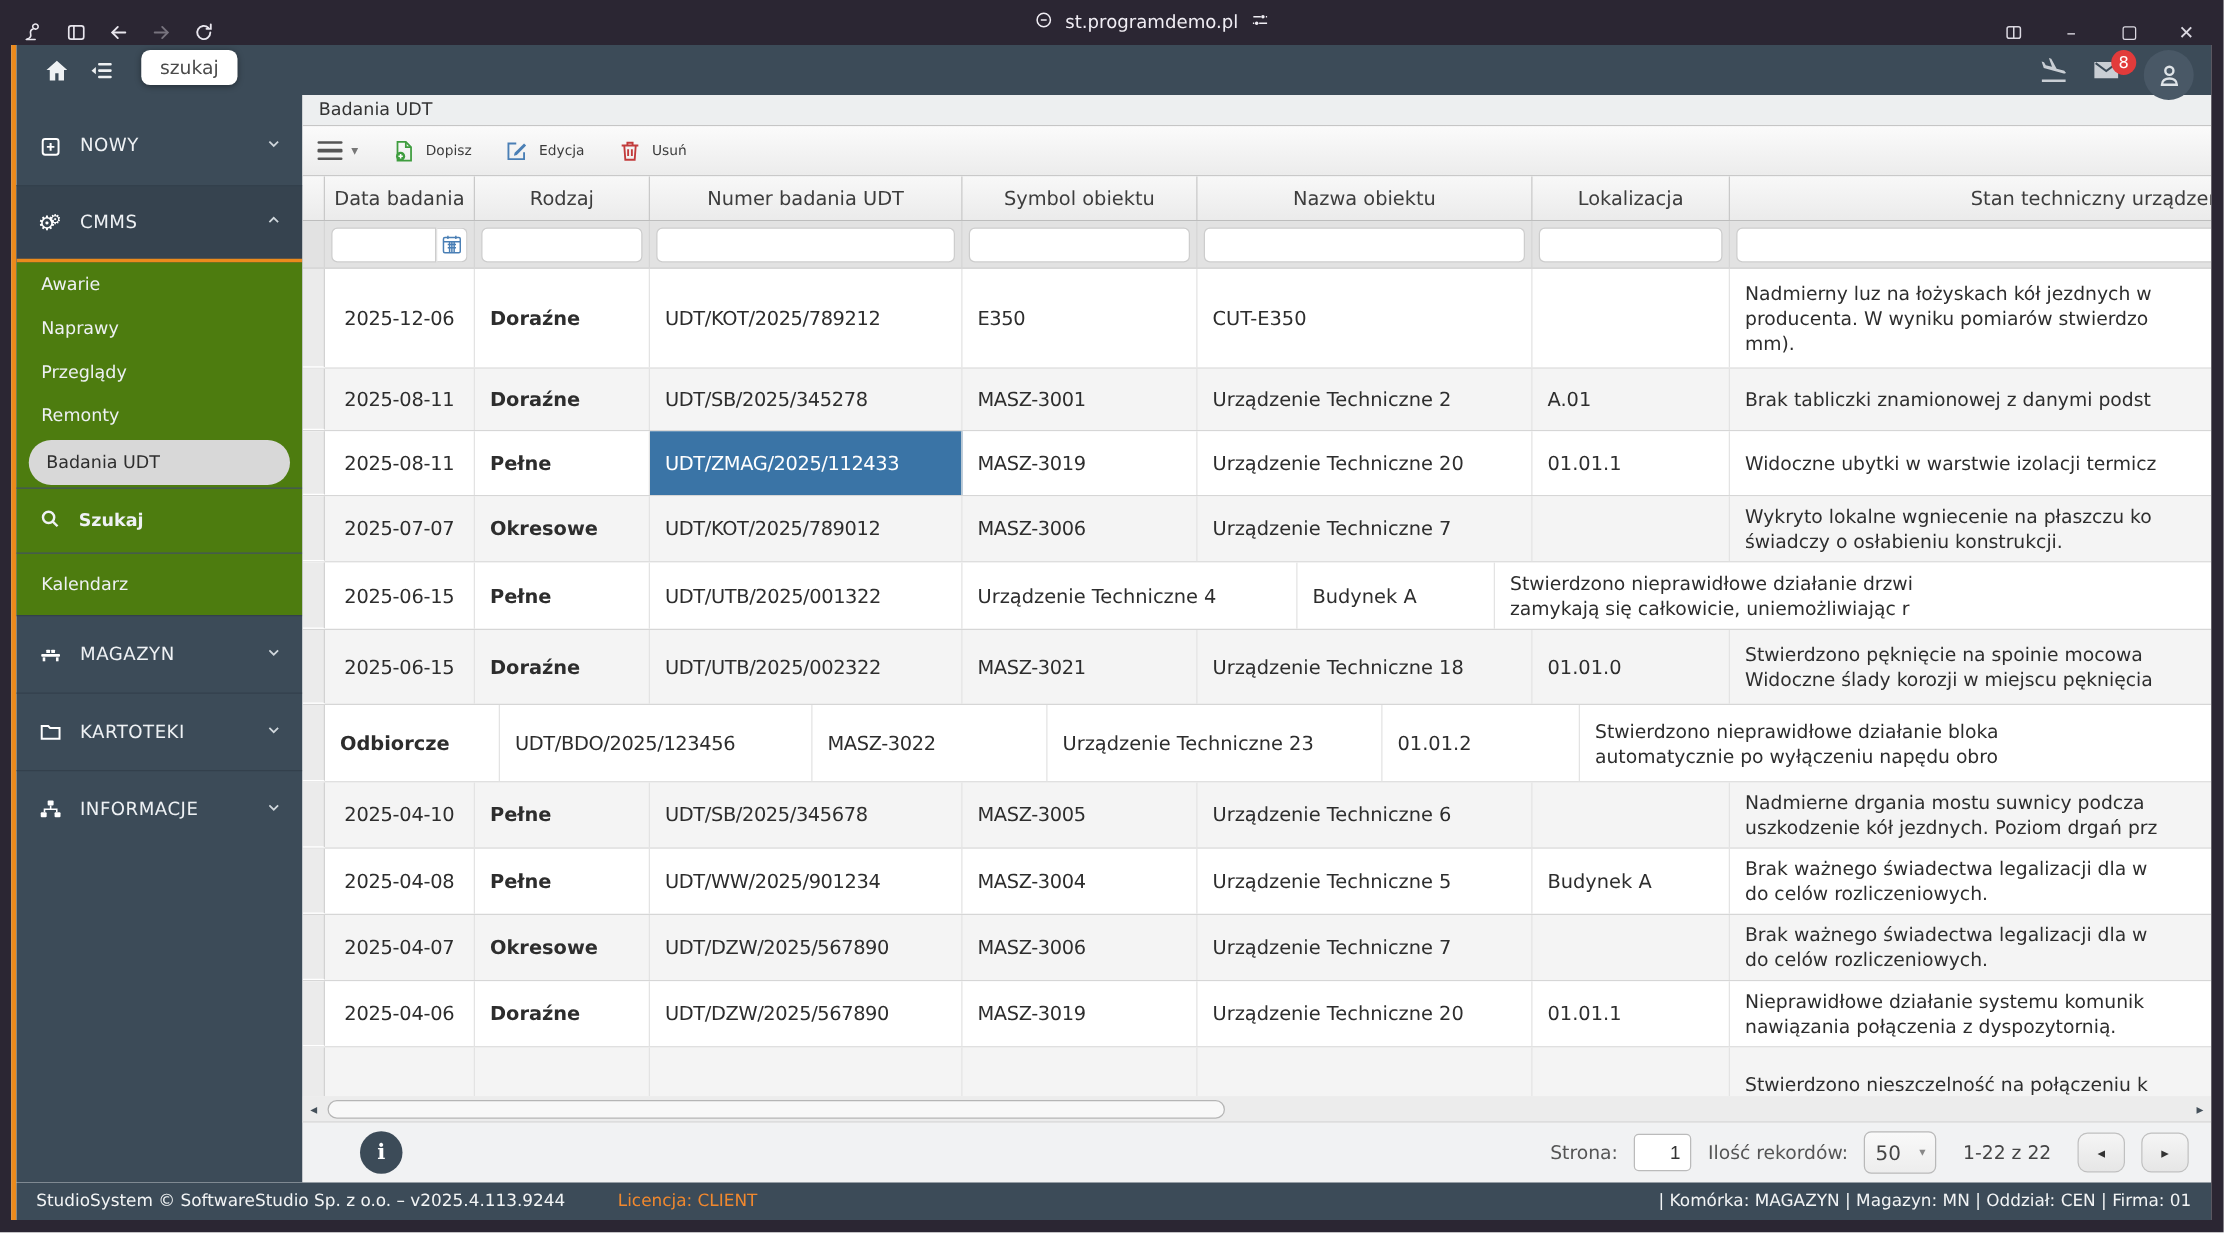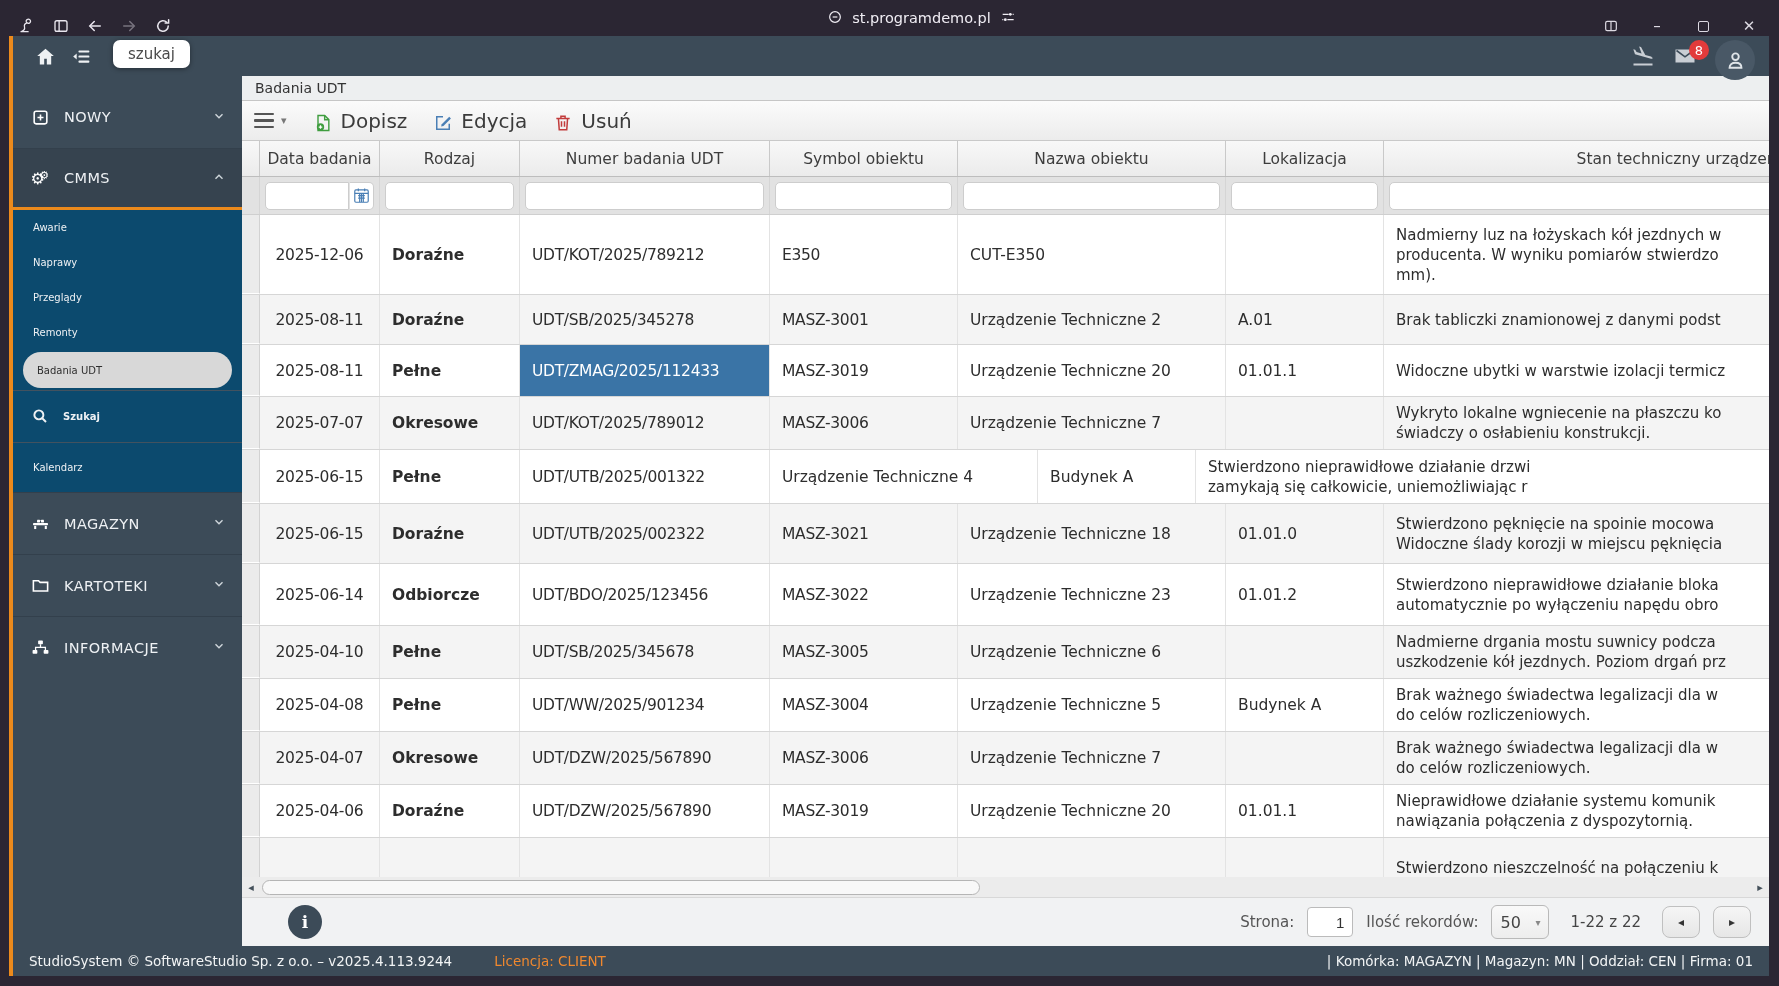--- a/index.html
+++ b/index.html
@@ -36,36 +36,36 @@
   
   .sidebar { width:229px; background:#3c4b58; color:#eef1f4; flex:0 0 auto; display:flex; flex-direction:column; overflow:hidden; }
   .nav-top { height:62px; display:flex; align-items:center; padding:0 16px; gap:13px; font-size:14.5px; letter-spacing:.4px; border-top:1px solid #33404c; cursor:default; }
   .nav-top:first-child { border-top:none; margin-top:10px; }
   .nav-top .nicon { width:22px; display:flex; justify-content:center; color:#fff; }
   .nav-top .nicon svg { width:19px; height:19px; }
   .nav-top .chev { margin-left:auto; color:#cfd6db; }
   .chev svg { width:14px; height:14px; }
   .nav-active { background:#36434f; border-bottom:3px solid #ec8a1c; }
   .gear1 { font-size:16px; } .gear2 { font-size:11px; margin-left:-6px; vertical-align:super; }
-  .submenu { background:#0c4a6e; font-size:10px; }
+  .submenu { background:#4d7c0f; font-size:14px; }
   .sub-item { padding:8px 20px; height:35px; display:flex; align-items:center; }
   .sub-pill { margin:2px 10px 2px 10px; height:36px; background:#d8d8d8; color:#2e2e2e; border-radius:18px; display:flex; align-items:center; padding:0 14px; }
   .sub-search { height:52px; display:flex; align-items:center; gap:14px; padding:0 18px; border-top:1px solid #43525f; font-weight:600; }
   .sub-search svg { width:18px; height:18px; }
   .sub-cal { height:50px; display:flex; align-items:center; padding:0 20px; border-top:1px solid #43525f; }
 
   
   .content { flex:1; display:flex; flex-direction:column; overflow:hidden; background:#f1f2f3; }
   .page-title { height:25px; background:#edeff0; border-bottom:1px solid #c6c6c6; font-size:14px; color:#333; display:flex; align-items:center; padding:0 13px; flex:0 0 auto; }
   .toolbar { height:40px; background:linear-gradient(#fbfbfb,#ececec); border-bottom:1px solid #c9c9c9; display:flex; align-items:center; padding:0 12px; gap:26px; flex:0 0 auto; }
   .burger { display:flex; align-items:center; gap:7px; color:#666; }
   .burger .bars { display:flex; flex-direction:column; gap:4px; }
   .burger .bars i { display:block; width:20px; height:2.4px; background:#555; border-radius:1px; }
   .caret { font-size:11px; color:#777; }
-  .tbtn { display:flex; align-items:flex-end; gap:8px; font-size:20px; color:#3b3b3b; }
+  .tbtn { display:flex; align-items:center; gap:8px; font-size:11px; color:#3b3b3b; }
   .tbtn svg { width:20px; height:20px; }
 
   
   .grid { flex:1; display:flex; flex-direction:column; overflow:hidden; }
   .tr { display:flex; align-items:stretch; flex:0 0 auto; min-width:1742px; }
   .td,.th { flex:0 0 auto; display:flex; align-items:center; overflow:hidden; }
   .c-handle { width:18px; } .c-date { width:120px; } .c-type { width:140px; }
   .c-number { width:250px; } .c-symbol { width:188px; } .c-name { width:268px; }
   .c-loc { width:158px; } .c-cond { width:600px; }
   .grid-head { height:36px; background:linear-gradient(#f8f8f8,#ebebeb); border-bottom:1px solid #bdbdbd; font-size:15.5px; color:#3d3d3d; }
@@ -448,21 +448,20 @@
               <div class="td c-number">UDT/UTB/2025/002322</div>
               <div class="td c-symbol">MASZ-3021</div>
               <div class="td c-name">Urządzenie Techniczne 18</div>
               <div class="td c-loc">01.01.0</div>
               <div class="td c-cond">Stwierdzono pęknięcie na spoinie mocowa
 Widoczne ślady korozji w miejscu pęknięcia</div>
             </div>
 
             <div class="tr row" style="min-height:62px">
               <div class="td c-handle"></div>
-              <div class="td c-date">2025-06-14</div>
               <div class="td c-type">Odbiorcze</div>
               <div class="td c-number">UDT/BDO/2025/123456</div>
               <div class="td c-symbol">MASZ-3022</div>
               <div class="td c-name">Urządzenie Techniczne 23</div>
               <div class="td c-loc">01.01.2</div>
               <div class="td c-cond">Stwierdzono nieprawidłowe działanie bloka
 automatycznie po wyłączeniu napędu obro</div>
             </div>
 
             <div class="tr row alt" style="min-height:46px">

